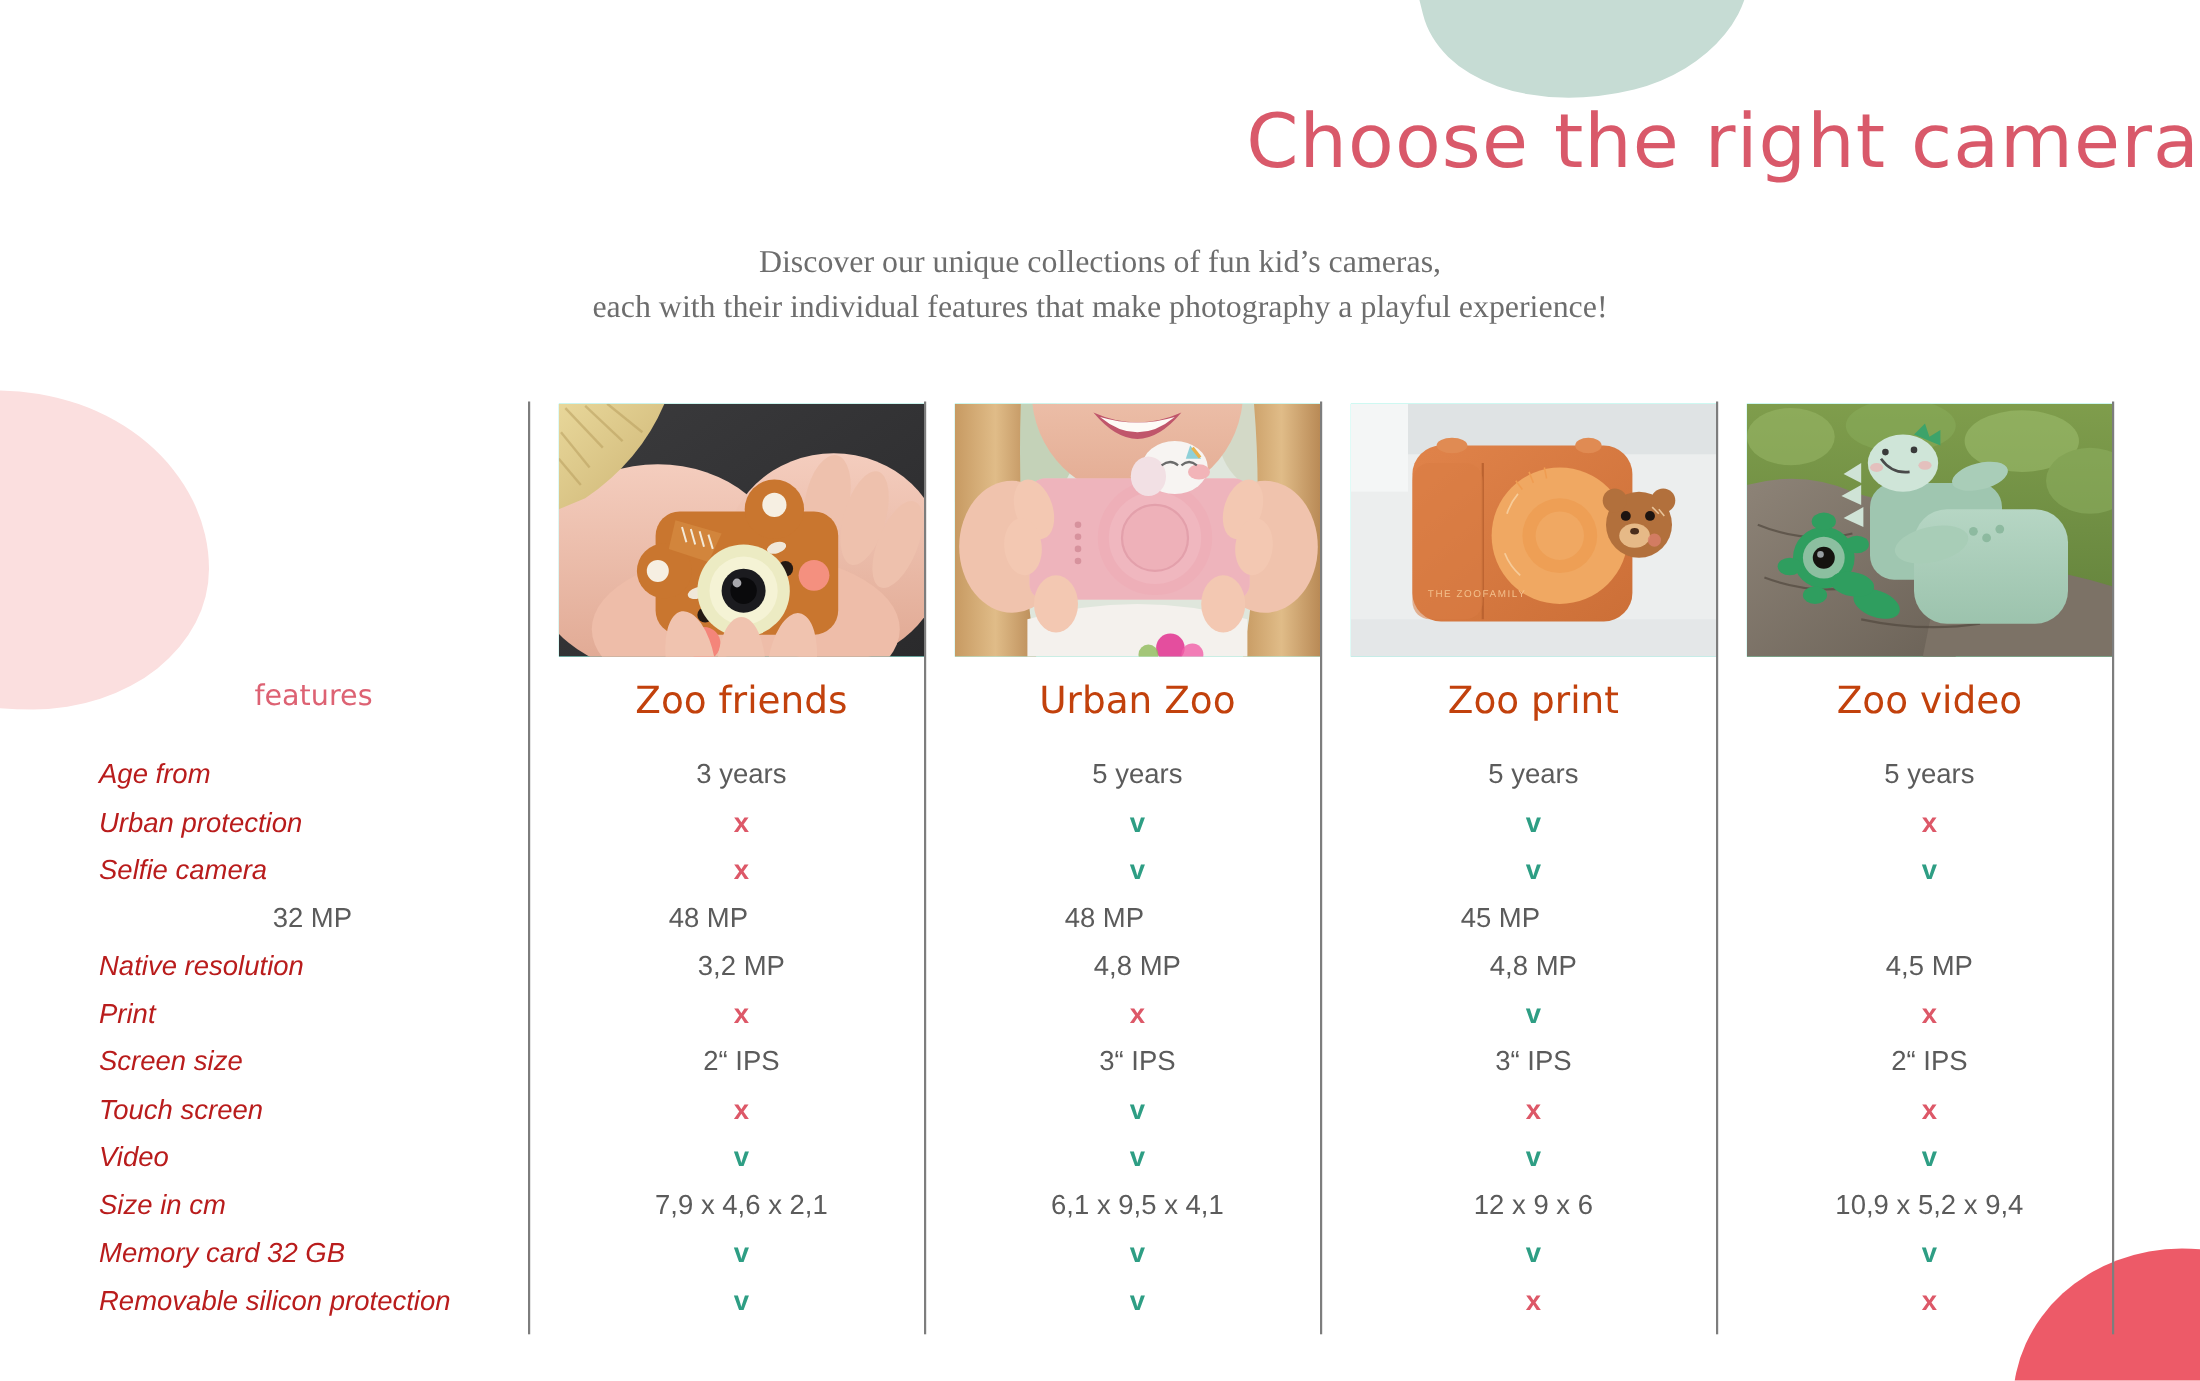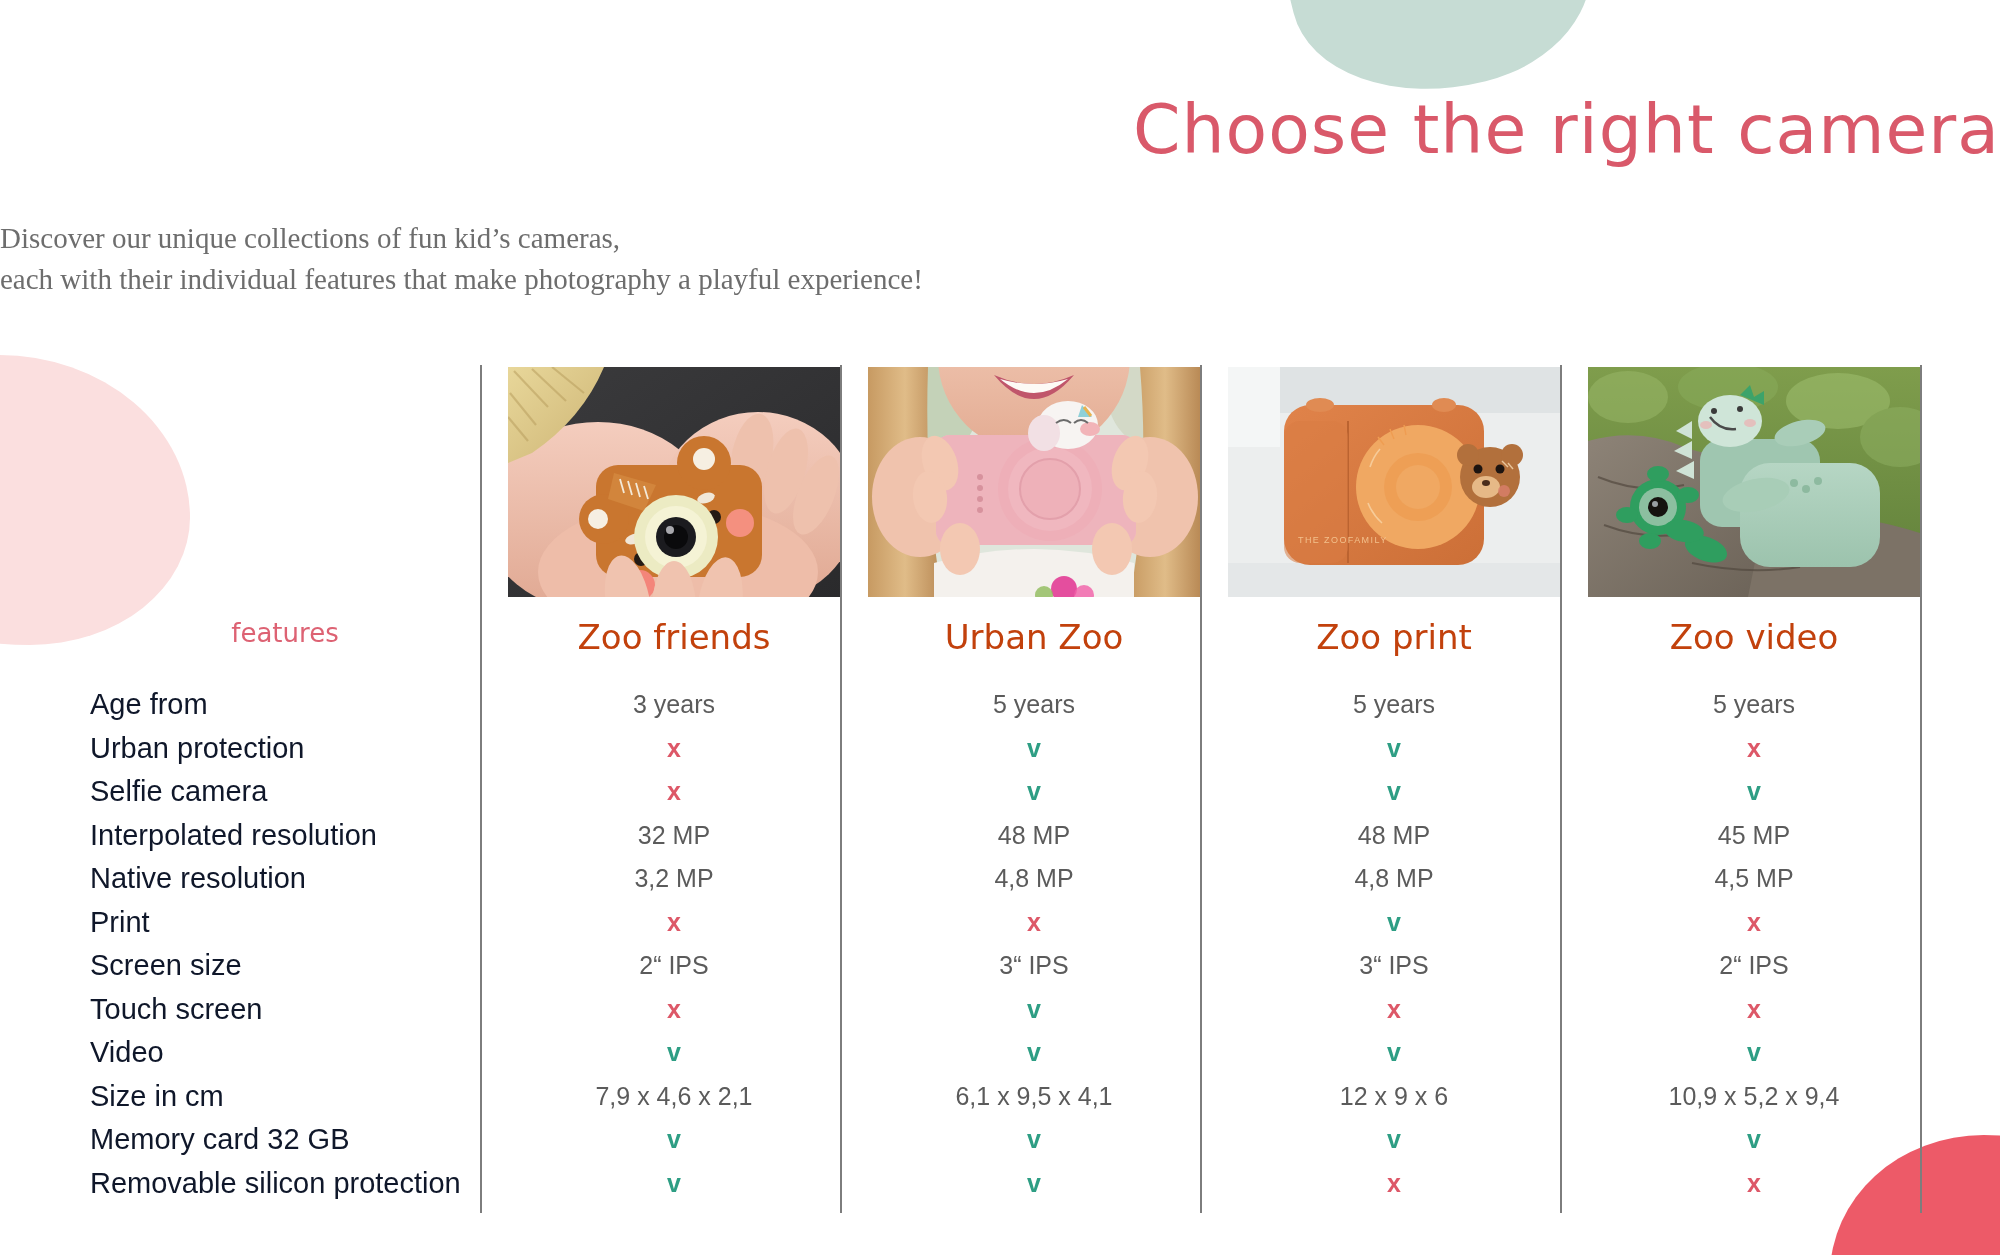--- a/index.html
+++ b/index.html
@@ -37,20 +37,21 @@
     text-align:right;
     font-family:"DejaVu Sans", sans-serif;
     font-size:68px;
     font-weight:400;
     letter-spacing:1px;
     color:#d9596a;
     line-height:1;
   }
   .subtitle {
     position:absolute; top:218px; left:0; width:2000px;
+    text-align:center;
     font-family:"Liberation Serif", serif;
     font-size:29px;
     line-height:1.42;
     color:#6d6d6d;
   }
   .subtitle span { display:block; }
 
   
   .grid {
     position:absolute;
@@ -103,23 +104,24 @@
   .rows { position:absolute; top:318px; left:0; width:1860px; }
   .row {
     position:relative;
     height:43.5px;
     display:flex;
     align-items:center;
   }
   .rowlabel {
     width:390px;
     padding-left:0px;
-    font-size:29px;
-    color:#0f172a;
+    font-size:25px;
+    color:#b91c1c;
     white-space:nowrap;
+    font-style:italic;
   }
   .cell {
     width:332px;
     margin-left:28px;
     text-align:center;
     font-size:25px;
     color:#5b5b5b;
     white-space:nowrap;
   }
   .cell.yes, .cell.no {
@@ -458,21 +460,20 @@
           <div class="cell no">x</div>
         </div>
         <div class="row">
           <div class="rowlabel">Selfie camera</div>
           <div class="cell no">x</div>
           <div class="cell yes">v</div>
           <div class="cell yes">v</div>
           <div class="cell yes">v</div>
         </div>
         <div class="row">
-          <div class="rowlabel">Interpolated resolution</div>
           <div class="cell">32 MP</div>
           <div class="cell">48 MP</div>
           <div class="cell">48 MP</div>
           <div class="cell">45 MP</div>
         </div>
         <div class="row">
           <div class="rowlabel">Native resolution</div>
           <div class="cell">3,2 MP</div>
           <div class="cell">4,8 MP</div>
           <div class="cell">4,8 MP</div>

